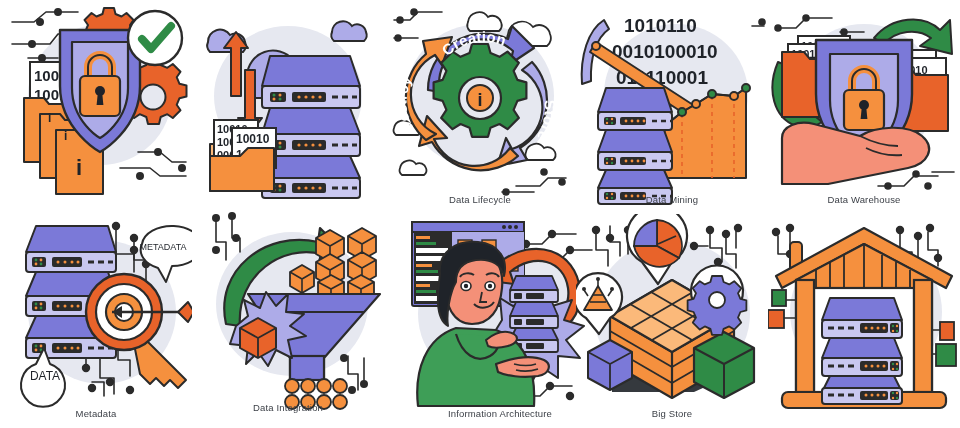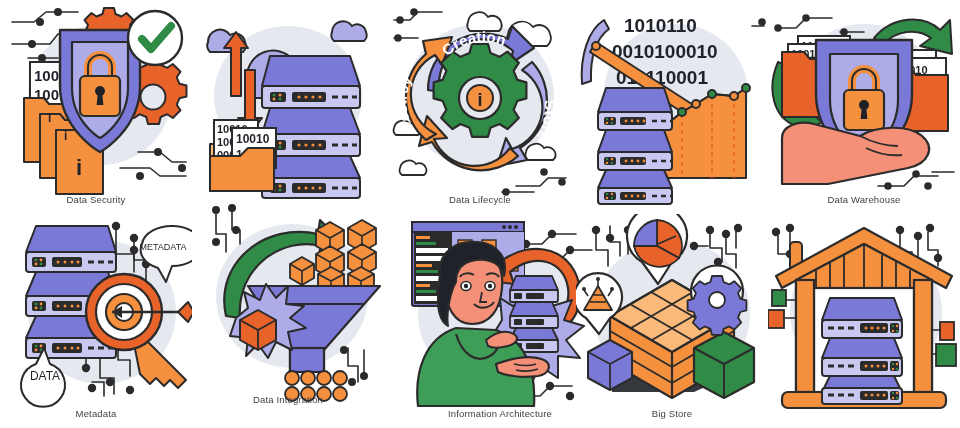--- a/index.html
+++ b/index.html
@@ -73,21 +73,20 @@
         <rect x="80" y="76" width="40" height="40" rx="5" fill="#F5903E" stroke="#2b2b2b" stroke-width="2.2"></rect>
         <circle cx="100" cy="91" r="5" fill="#1f2329"></circle>
         <path d="M98 91 h4 l1.4 14 h-6.8 z" fill="#1f2329"></path>
       </g>
 
       <g>
         <circle cx="155" cy="38" r="27" fill="#fff" stroke="#2b2b2b" stroke-width="2.4"></circle>
         <path d="M142 39 l9 10 20 -23" fill="none" stroke="#2F8B46" stroke-width="8" stroke-linecap="round" stroke-linejoin="round"></path>
       </g>
     </svg>
-    <div class="caption">Data Security</div>
   </div>
 
   <div class="cell" style="left:192px;top:0px;">
     <svg class="art" viewBox="0 0 192 214">
       <ellipse cx="96" cy="96" rx="74" ry="70" fill="#E6E8F0"></ellipse>
       <g>
         <path d="M16 42 a12 12 0 0 1 22 -7 a10 10 0 0 1 15 7 a9 9 0 0 1 -2 10 H18 a9 9 0 0 1 -2 -10z" fill="#ADABE8" stroke="#2b2b2b" stroke-width="2"></path>
         <path d="M55 76 a26 26 0 0 1 46 -16 a22 22 0 0 1 33 16 a20 20 0 0 1 -5 22 H60 a20 20 0 0 1 -5 -22z" fill="#ADABE8" stroke="#2b2b2b" stroke-width="2"></path>
         <path d="M140 32 a11 11 0 0 1 20 -6 a9 9 0 0 1 14 6 a8 8 0 0 1 -2 9 h-30 a8 8 0 0 1 -2 -9z" fill="#ADABE8" stroke="#2b2b2b" stroke-width="2"></path>
       </g>
@@ -290,20 +289,21 @@
         <circle cx="50" cy="196" r="1.4" fill="#F5903E"></circle>
           <circle cx="56" cy="196" r="1.4" fill="#F5903E"></circle>
         <circle cx="62" cy="196" r="1.4" fill="#F5903E"></circle>
           <circle cx="68" cy="196" r="1.4" fill="#F5903E"></circle>
       </g>
       <g class="lnT">
         <path d="M176 26 H188"></path>
           <circle cx="186" cy="22" r="3" fill="#2b2b2b"></circle>
       </g>
     </svg>
+    <div class="caption">Data Mining</div>
   </div>
 
   <div class="cell" style="left:768px;top:0px;">
     <svg class="art" viewBox="0 0 192 214">
       <ellipse cx="96" cy="94" rx="72" ry="70" fill="#E6E8F0"></ellipse>
       <g class="lnT">
         <path d="M8 28 H28 L38 18 H64"></path>
           <path d="M72 32 H96"></path>
         <circle cx="10" cy="28" r="3" fill="#2b2b2b"></circle>
           <circle cx="38" cy="18" r="3" fill="#2b2b2b"></circle>
@@ -439,21 +439,21 @@
         <text class="bub" x="163" y="36" font-size="9" text-anchor="middle">METADATA</text>
       </g>
       <g>
         <path d="M36 150 l8 -16 6 16 a22 22 0 1 1 -14 0z" fill="#fff" stroke="#2b2b2b" stroke-width="2" stroke-linejoin="round"></path>
         <text class="bub" x="45" y="166" font-size="12" text-anchor="middle">DATA</text>
       </g>
     </svg>
     <div class="caption">Metadata</div>
   </div>
 
-  <div class="cell" style="left:192px;top:200px;">
+  <div class="cell" style="left:192px;top:208px;">
     <svg class="art" viewBox="0 0 192 214">
       <ellipse cx="100" cy="96" rx="76" ry="72" fill="#E6E8F0"></ellipse>
       <g class="lnT">
         <path d="M24 12 V34 H34 V52"></path>
           <path d="M40 10 V30 H48 V44"></path>
         <circle cx="24" cy="10" r="3.2" fill="#2b2b2b"></circle>
           <circle cx="40" cy="8" r="3.2" fill="#2b2b2b"></circle>
         <circle cx="44" cy="30" r="3.2" fill="#2b2b2b"></circle>
           <circle cx="24" cy="42" r="3.2" fill="#2b2b2b"></circle>
         <path d="M156 148 V166 H166 V182"></path>

